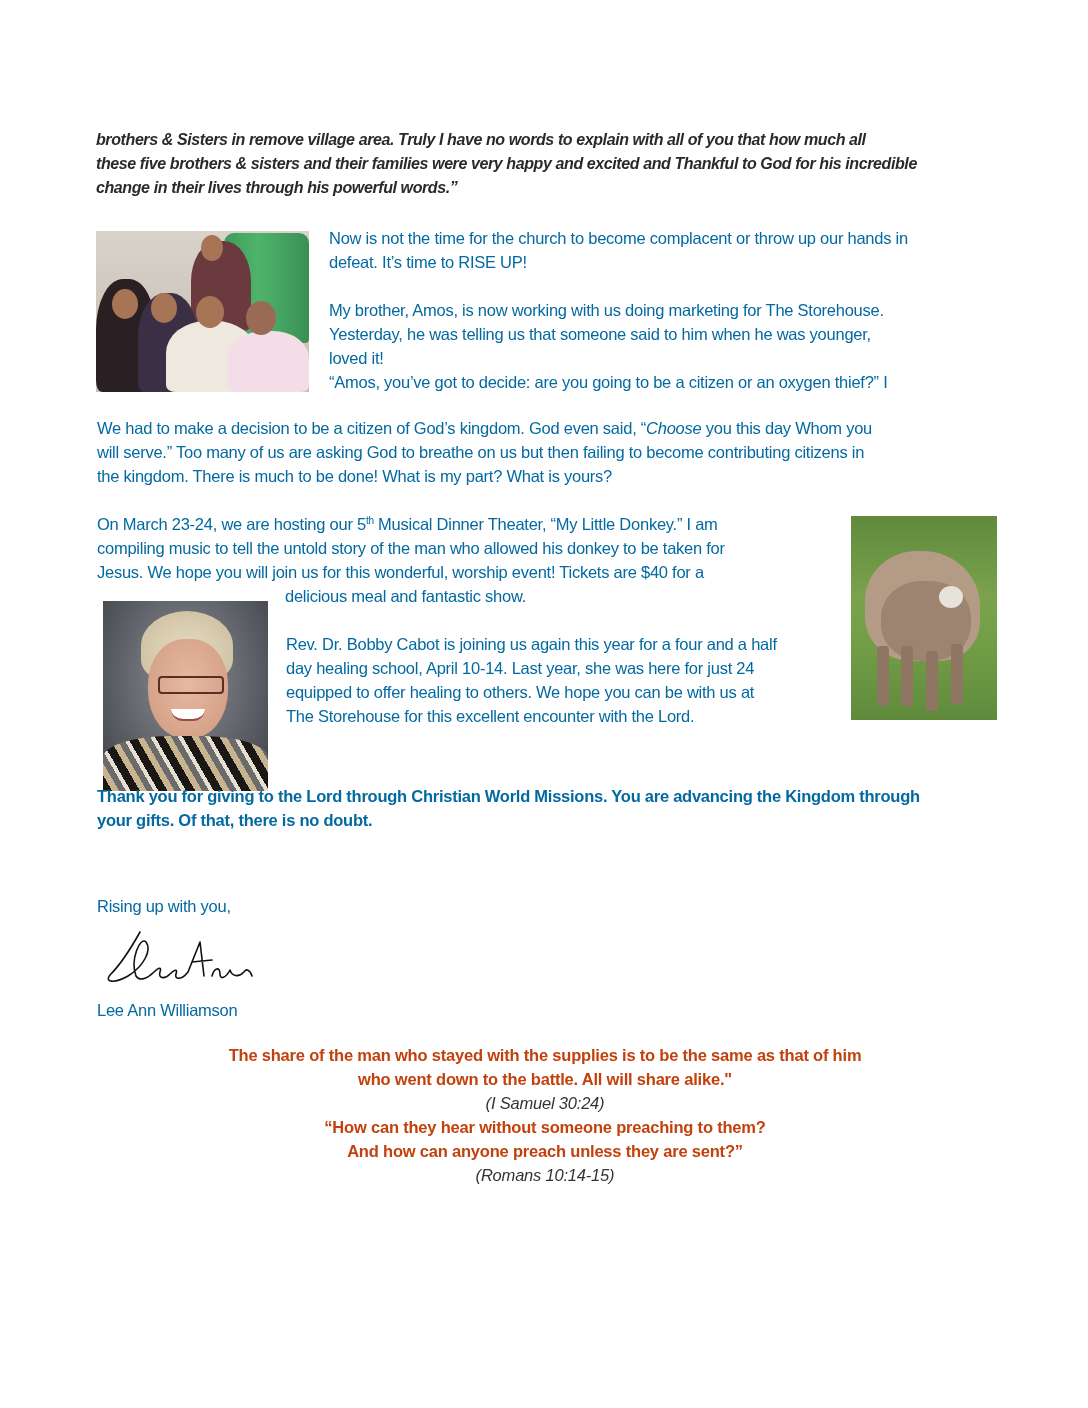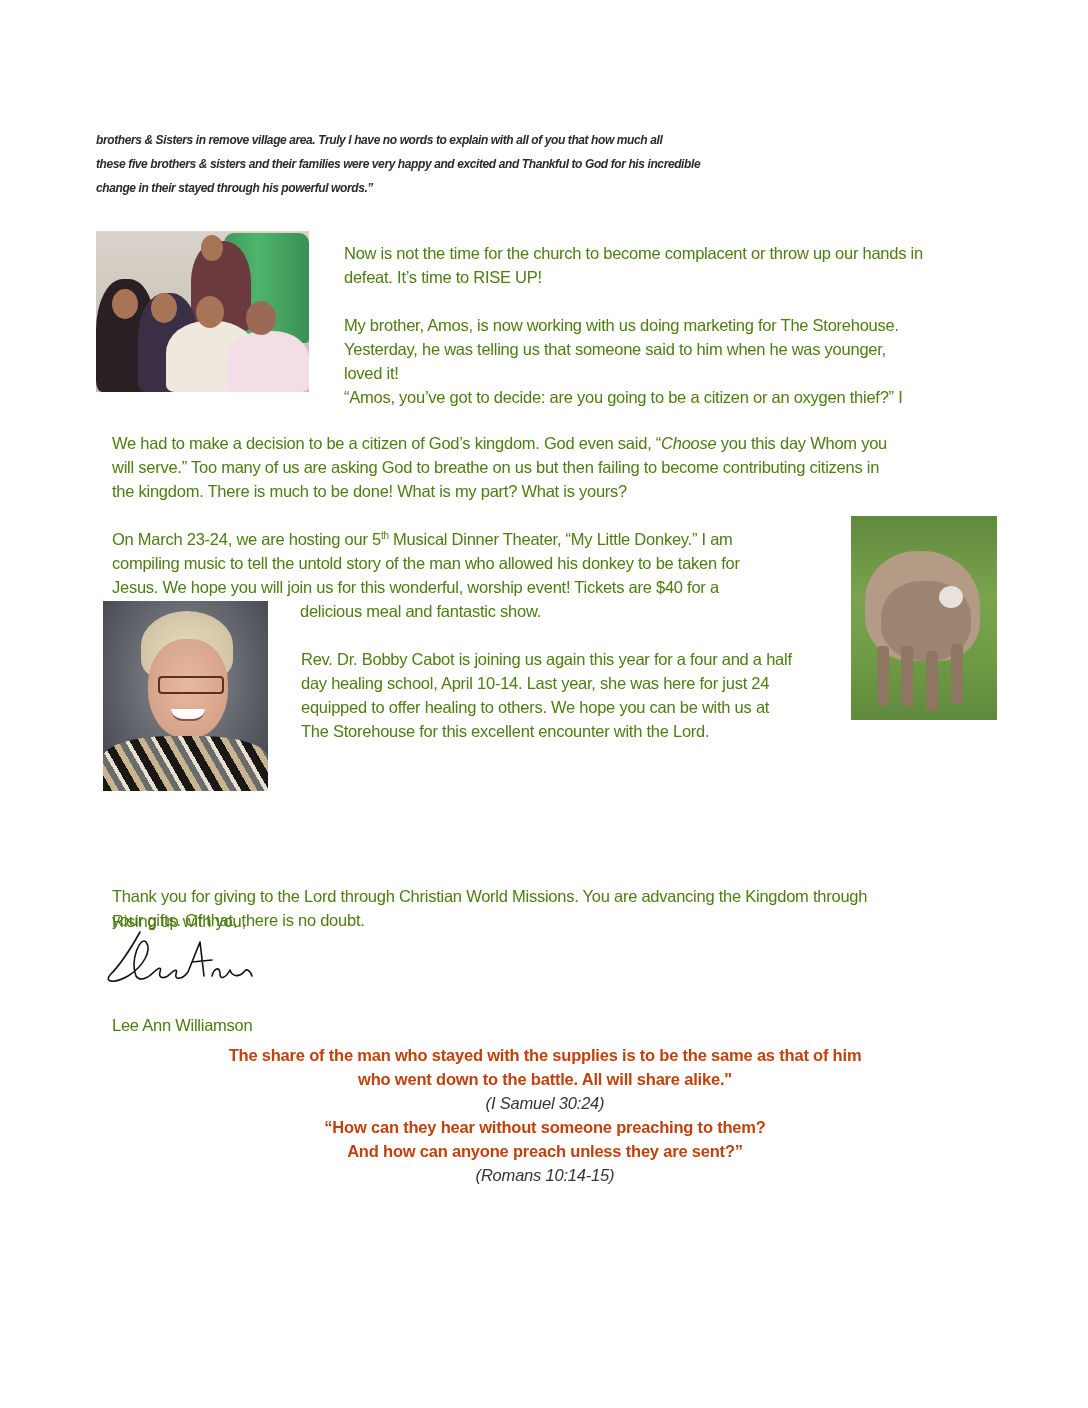--- a/index.html
+++ b/index.html
@@ -6,30 +6,30 @@
     body {
       width: 1088px; height: 1408px; position: relative; overflow: hidden;
       font-family: "Liberation Sans", "DejaVu Sans", sans-serif;
       color: #111111;
     }
     .abs { position: absolute; }
     .body-text {
       font-family: "Liberation Sans", sans-serif;
       font-size: 16.5px;
       line-height: 24px;
-      color: #4d7c0f;
+      color: #0369a1;
       letter-spacing: -0.25px;
-      margin: 16px;
+      margin: 1px;
     }
     .italic-intro {
       left: 96px; top: 128px; width: 910px;
       font-style: italic;
       font-weight: bold;
       color: #2a2a2a;
-      font-size: 12px;
+      font-size: 16px;
       line-height: 24px;
       letter-spacing: -0.4px;
       margin: 0;
     }
     .photo {
       position: absolute; overflow: hidden;
     }
     
     #photo-women {
       left: 96px; top: 231px; width: 213px; height: 161px;
@@ -109,21 +109,21 @@
     .quote.ref { color: #333; font-weight: normal; font-style: italic; }
     sup { font-size: 10px; line-height: 0; vertical-align: super; }
     em.choose { font-style: italic; }
   </style>
 </head>
 <body>
 
 <div class="abs italic-intro">
   <div> brothers &amp; Sisters in remove village area. Truly I have no words to explain with all of you that how much all</div>
   <div>these five brothers &amp; sisters and their families were very happy and excited and Thankful to God for his incredible</div>
-  <div>change in their stayed through his powerful words.”</div>
+  <div>change in their lives through his powerful words.”</div>
 </div>
 
 <div class="photo" id="photo-women">
   <div class="tank"></div>
   <div class="person" style="left:0;top:48px;width:60px;height:113px;background:#2a1f22;"></div>
   <div class="person" style="left:95px;top:10px;width:60px;height:90px;background:#6b3a3f;"></div>
   <div class="person" style="left:42px;top:62px;width:60px;height:99px;background:#3a2f45;"></div>
   <div class="person" style="left:70px;top:90px;width:90px;height:71px;background:#efe8de;"></div>
   <div class="person" style="left:132px;top:100px;width:81px;height:61px;background:#f3dde6;"></div>
   <div class="head" style="left:16px;top:58px;width:26px;height:30px;"></div>
@@ -176,21 +176,21 @@
   <div class="top"></div>
 </div>
 
 <div class="abs body-text" style="left:285px;top:631px;width:560px;">
   <div>Rev. Dr. Bobby Cabot is joining us again this year for a four and a half</div>
   <div>day healing school, April 10-14.  Last year, she was here for just 24</div>
   <div>equipped to offer healing to others.  We hope you can be with us at</div>
   <div>The Storehouse for this excellent encounter with the Lord.</div>
 </div>
 
-<div class="abs body-text" style="left:96px;top:868px;width:900px;">
+<div class="abs body-text" style="left:96px;top:783px;width:900px;font-weight:bold;">
   <div>Thank you for giving to the Lord through Christian World Missions.  You are advancing the Kingdom through</div>
   <div>your gifts.  Of that, there is no doubt.</div>
 </div>
 
 <div class="abs body-text" style="left:96px;top:893px;text-align:right;">Rising up with you,</div>
 
 <svg id="signature" viewBox="0 0 160 70">
   <path d="M40 12 C30 30, 20 45, 10 55 C4 62, 14 64, 28 56 C44 46, 52 30, 46 22 C40 16, 30 40, 36 56 C40 62, 48 58, 54 52 C58 48, 62 46, 60 52 C58 58, 64 60, 70 54 C74 50, 78 48, 76 54 C74 60, 82 60, 88 52 L100 22 L104 56 M92 42 L112 40 M112 56 C114 48, 120 46, 120 54 C120 60, 126 58, 130 50 C132 56, 138 58, 144 52 C146 48, 150 50, 152 56" fill="none" stroke="#111" stroke-width="1.6" stroke-linecap="round" stroke-linejoin="round"></path>
 </svg>
 

